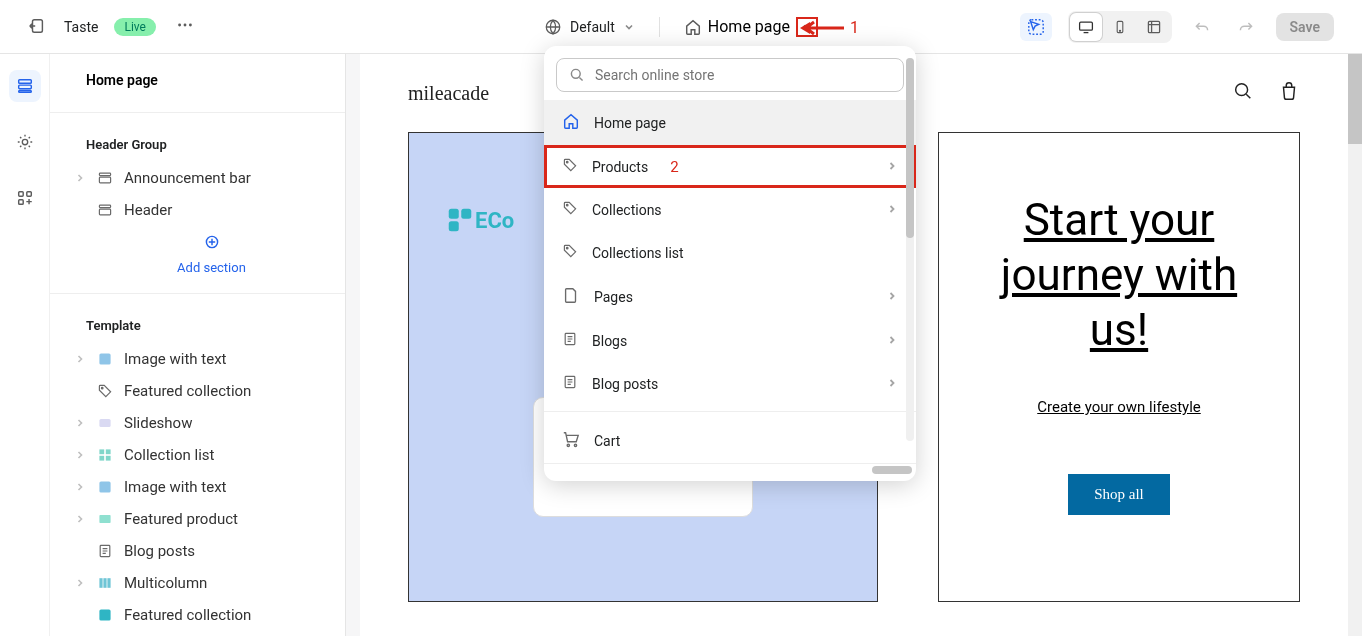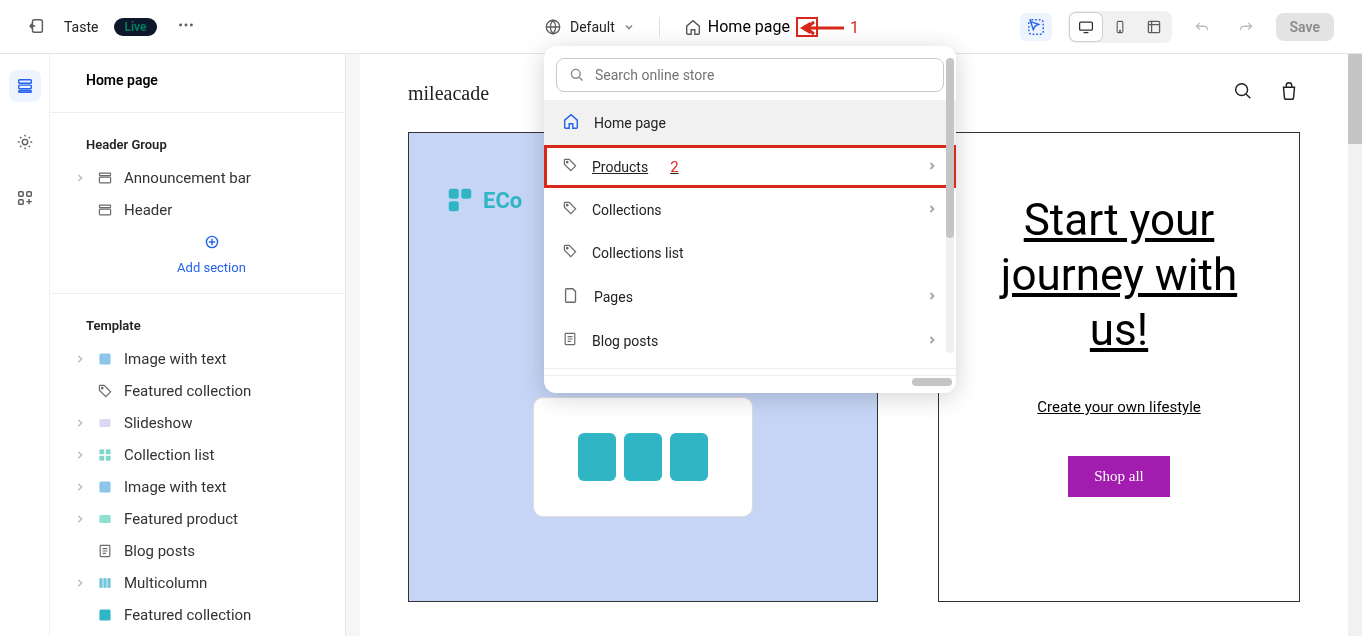--- a/index.html
+++ b/index.html
@@ -5,21 +5,21 @@
 * { margin: 0; padding: 0; box-sizing: border-box; font-family: -apple-system, BlinkMacSystemFont, "Segoe UI", Roboto, sans-serif; }
 body { width: 1362px; height: 636px; overflow: hidden; background: #fff; position: relative; }
 
 
 .topbar { height: 54px; display: flex; align-items: center; padding: 0 28px; border-bottom: 1px solid #e5e5e5; justify-content: space-between; }
 .topbar-left { display: flex; align-items: center; gap: 16px; }
 .topbar-center { display: flex; align-items: center; gap: 24px; position: absolute; left: 50%; transform: translateX(-50%); }
 .topbar-right { display: flex; align-items: center; gap: 16px; }
 .exit-icon { width: 20px; height: 20px; cursor: pointer; }
 .store-name { font-size: 14px; color: #202223; }
-.live-badge { background: #0f172a; color: #007b5c; font-size: 12px; padding: 2px 10px; border-radius: 10px; font-weight: 700; }
+.live-badge { background: #86efac; color: #007b5c; font-size: 12px; padding: 2px 10px; border-radius: 10px; font-weight: 400; }
 .more-dots { cursor: pointer; padding: 4px; }
 .selector { display: flex; align-items: center; gap: 8px; cursor: pointer; font-size: 14px; color: #202223; }
 .selector svg { flex-shrink: 0; }
 .page-sel-wrap { display: flex; align-items: center; gap: 6px; }
 .dropdown-caret-box { border: 2px solid #d9271a; padding: 2px 3px; display: inline-flex; }
 .annot-arrow { position: absolute; left: 800px; top: 18px; display: flex; align-items: center; gap: 6px; }
 .annot-arrow .num { color: #d9271a; font-size: 16px; }
 .sep { width: 1px; height: 20px; background: #e1e1e1; }
 .device-group { display: flex; align-items: center; background: #f1f1f1; border-radius: 8px; padding: 2px; gap: 2px; }
 .device-btn { width: 32px; height: 28px; display: flex; align-items: center; justify-content: center; border-radius: 6px; cursor: pointer; }
@@ -46,37 +46,37 @@
 
 
 .canvas-area { position: absolute; left: 346px; top: 54px; right: 14px; bottom: 0; background: #f6f6f7; overflow: hidden; }
 .canvas-frame { position: absolute; left: 14px; top: 0; right: 0; bottom: 0; background: #fff; }
 .site-header { display: flex; align-items: center; justify-content: space-between; padding: 26px 48px; }
 .site-logo { font-family: Georgia, serif; font-size: 20px; color: #222; }
 .site-nav { display: flex; gap: 28px; font-size: 15px; color: #222; font-family: Georgia, serif; }
 .site-icons { display: flex; gap: 24px; }
 .hero-row { display: flex; gap: 60px; padding: 0 48px; }
 .hero-left { width: 470px; height: 470px; background: #c6d5f6; border: 1px solid #333; position: relative; display: flex; align-items: center; justify-content: center; }
-.eco-logo { position: absolute; left: 36px; top: 52px; display: flex; align-items: center; gap: 8px; color: #2fb5c4; font-weight: 700; font-size: 22px; }
+.eco-logo { position: absolute; left: 36px; top: 72px; display: flex; align-items: center; gap: 0; color: #2fb5c4; font-weight: 700; font-size: 22px; }
 .product-img { width: 220px; height: 120px; background: #fff; border-radius: 10px; border: 1px solid #ddd; position: relative; margin-top: 180px; display:flex; align-items:center; justify-content:center; gap:8px; }
 .product-img .pill { width:38px; height:48px; background:#2fb5c4; border-radius:6px; }
 .hero-right { flex: 1; border: 1px solid #333; padding: 60px 30px; text-align: center; font-family: Georgia, serif; text-decoration: underline; }
 .hero-right h1 { font-size: 44px; font-weight: 400; line-height: 1.25; margin-bottom: 40px; }
 .hero-right p { font-size: 15px; margin-bottom: 40px; }
-.shop-btn { background: #a21caf; color: #fff; padding: 12px 26px; font-size: 15px; border: none; cursor: pointer; font-family: Georgia, serif; }
-
-
-.popover { position: absolute; left: 544px; top: 46px; width: 412px; background: #fff; border-radius: 12px; box-shadow: 0 4px 24px rgba(0,0,0,0.18); z-index: 50; padding-bottom: 4px; }
+.shop-btn { background: #0369a1; color: #fff; padding: 12px 26px; font-size: 15px; border: none; cursor: pointer; font-family: Georgia, serif; margin-top: 18px; }
+
+
+.popover { position: absolute; left: 544px; top: 46px; width: 372px; background: #fff; border-radius: 12px; box-shadow: 0 4px 24px rgba(0,0,0,0.18); z-index: 50; padding-bottom: 4px; }
 .popover-scroll { max-height: 480px; overflow-y: auto; }
 .search-box { margin: 12px 12px 8px 12px; border: 1px solid #c9c9c9; border-radius: 8px; display: flex; align-items: center; padding: 8px 12px; gap: 10px; }
 .search-box input { border: none; outline: none; font-size: 14px; flex: 1; }
 .pop-item { display: flex; align-items: center; gap: 14px; padding: 12px 18px; font-size: 14px; color: #202223; cursor: pointer; position: relative; }
 .pop-item.selected { background: #f1f1f1; }
 .pop-item .arrow-right { margin-left: auto; opacity: 0.6; }
-.pop-item.highlighted { outline: 3px solid #d9271a; outline-offset: -3px; text-decoration: underline; }
+.pop-item.highlighted { outline: 3px solid #d9271a; outline-offset: -3px; }
 .pop-item .num2 { color: #d9271a; margin-left: 8px; font-size: 15px; }
 .pop-create { color: #2463eb; }
 .pop-sep { height: 1px; background: #eee; margin: 6px 0; }
 .pop-sb { position:absolute; right:2px; top:12px; bottom:40px; width:8px; background:#f0f0f0; border-radius:4px;}
 .pop-sb-thumb { position:absolute; top:0; width:8px; height:180px; background:#c5c5c5; border-radius:4px;}
 .pop-hbar { height:14px; border-top:1px solid #eee; position:relative;}
 .pop-hbar .hthumb{ position:absolute; right:4px; top:2px; width:40px; height:8px; background:#c5c5c5; border-radius:4px;}
 
 
 .canvas-sb { position:absolute; right:0; top:54px; bottom:0; width:14px; background:#f1f1f1;}
@@ -453,27 +453,47 @@
           <span>Pages</span>
           <span class="arrow-right"><svg width="12" height="12" viewBox="0 0 12 12" fill="none" stroke="#6a6a6a" stroke-width="1.8">
               <path d="M4.5 3l3 3-3 3"></path>
             </svg></span>
         </div>
         <div class="pop-item">
           <span><svg width="16" height="16" viewBox="0 0 20 20" fill="none" stroke="#6a6a6a" stroke-width="1.5">
               <rect x="4" y="3" width="12" height="14" rx="1"></rect>
               <path d="M7 7h6M7 10h6M7 13h4"></path>
             </svg></span>
+          <span>Blogs</span>
+          <span class="arrow-right"><svg width="12" height="12" viewBox="0 0 12 12" fill="none" stroke="#6a6a6a" stroke-width="1.8">
+              <path d="M4.5 3l3 3-3 3"></path>
+            </svg></span>
+        </div>
+        <div class="pop-item">
+          <span><svg width="16" height="16" viewBox="0 0 20 20" fill="none" stroke="#6a6a6a" stroke-width="1.5">
+              <rect x="4" y="3" width="12" height="14" rx="1"></rect>
+              <path d="M7 7h6M7 10h6M7 13h4"></path>
+            </svg></span>
           <span>Blog posts</span>
           <span class="arrow-right"><svg width="12" height="12" viewBox="0 0 12 12" fill="none" stroke="#6a6a6a" stroke-width="1.8">
               <path d="M4.5 3l3 3-3 3"></path>
             </svg></span>
         </div>
       </div>
     <div class="pop-sep"></div>
+    <div id="pop-footer">
+        <div class="pop-item">
+          <span><svg width="18" height="18" viewBox="0 0 20 20" fill="none" stroke="#6a6a6a" stroke-width="1.5">
+              <circle cx="7" cy="17" r="1.3"></circle>
+              <circle cx="15" cy="17" r="1.3"></circle>
+              <path d="M2 3h2l2.2 10h9.6L18 6H5"></path>
+            </svg></span>
+          <span>Cart</span>
+        </div>
+      </div>
   </div>
   <div class="pop-sb">
       <div class="pop-sb-thumb"></div>
     </div>
   <div class="pop-hbar">
       <div class="hthumb"></div>
     </div>
 </div>
 
 </body></html>

